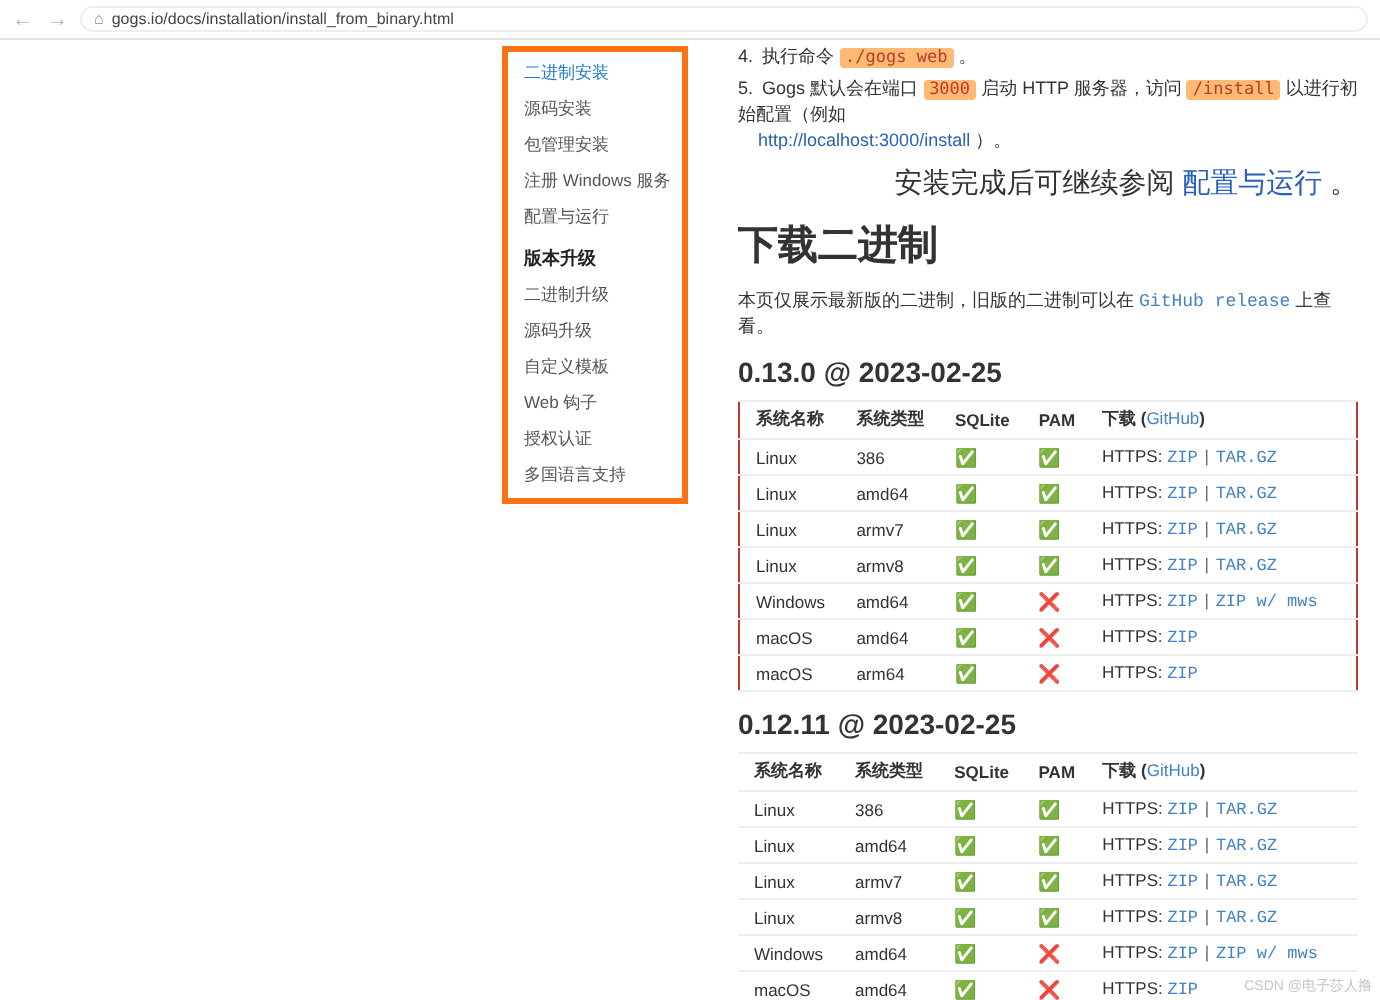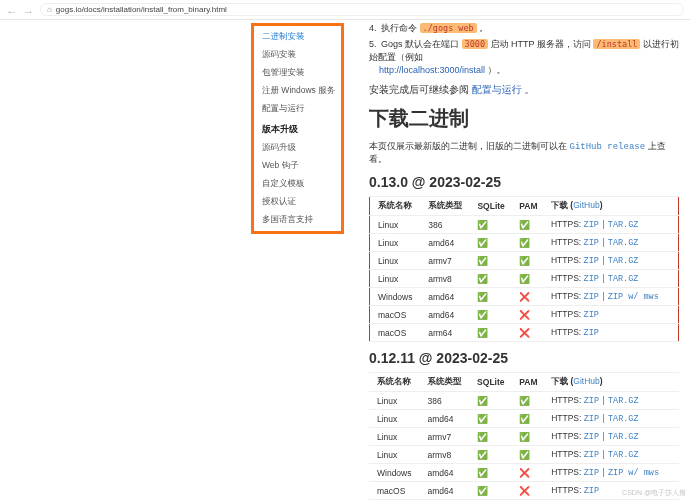--- a/index.html
+++ b/index.html
@@ -134,23 +134,24 @@
 
 <div class="page">
   <div class="sidebar">
     <div class="sidebar-box">
         <div class="nav-item active">二进制安装</div>
         <div class="nav-item">源码安装</div>
         <div class="nav-item">包管理安装</div>
         <div class="nav-item">注册 Windows 服务</div>
         <div class="nav-item">配置与运行</div>
         <div class="nav-group-title">版本升级</div>
+        <div class="nav-item">二进制升级</div>
         <div class="nav-item">源码升级</div>
+        <div class="nav-item">自定义模板</div>
         <div class="nav-item">Web 钩子</div>
-        <div class="nav-item">自定义模板</div>
         <div class="nav-item">授权认证</div>
         <div class="nav-item">多国语言支持</div>
       </div>
   </div>
 
   <div class="main">
     <ul class="step-list">
       <li>
         <span class="num">4.</span>
         <span>执行命令</span>
@@ -162,21 +163,21 @@
         <span>Gogs 默认会在端口</span>
         <code class="inline">3000</code>
         <span>启动 HTTP 服务器，访问</span>
         <code class="inline">/install</code>
         <span>以进行初始配置（例如</span><br>
         &nbsp;&nbsp;&nbsp;&nbsp;<a class="lnk">http://localhost:3000/install</a>
         <span>）。</span>
       </li>
     </ul>
 
-    <p style="font-size:10px;margin-bottom:4px;">
+    <p style="font-size:14px;margin-bottom:4px;text-align:right;">
       <span>安装完成后可继续参阅</span>
       <a class="lnk">配置与运行</a>
       <span>。</span>
     </p>
 
     <h1>下载二进制</h1>
 
     <p class="intro">
       <span>本页仅展示最新版的二进制，旧版的二进制可以在 </span><a class="lnk2">GitHub release</a><span> 上查看。</span>
     </p>

